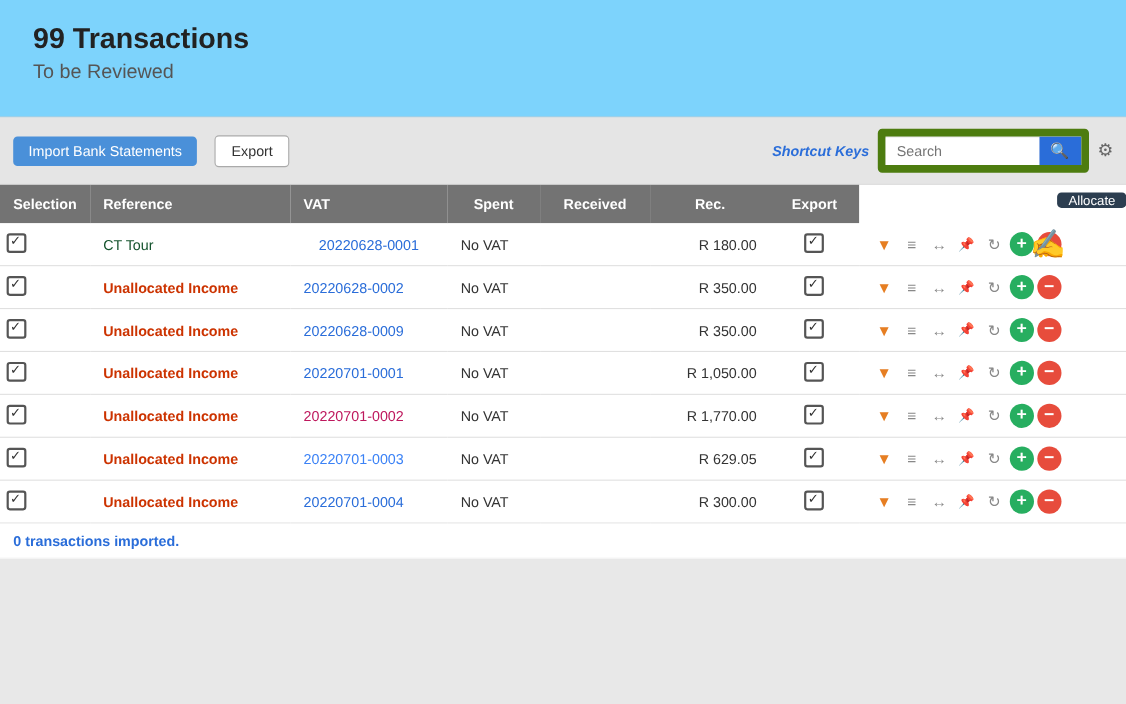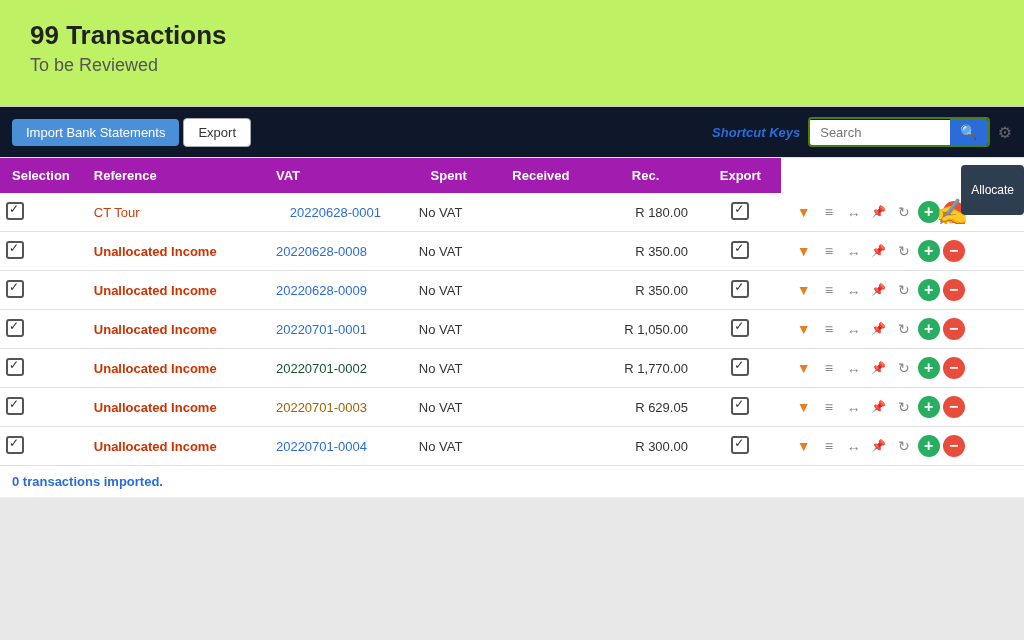--- a/index.html
+++ b/index.html
@@ -1,19 +1,19 @@
 <!DOCTYPE html>
 <html><head>
   <meta charset="utf-8">
   <style>
     * { box-sizing: border-box; margin: 0; padding: 0; }
     body { font-family: Arial, sans-serif; background: #e8e8e8; font-size: 13px; }
 
     .top-section {
-      background: #bef264;
+      background: #7dd3fc;
       padding: 20px 30px 30px 30px;
       border-bottom: 1px solid #ccc;
     }
     .top-section h1 {
       font-size: 26px;
       font-weight: bold;
       color: #222;
     }
     .top-section .subtitle {
       color: #555;
@@ -23,23 +23,23 @@
 
     .main-section {
       background: #fff;
       padding: 0;
     }
 
     .toolbar {
       display: flex;
       align-items: center;
       padding: 10px 12px;
-      background: #0f172a;
+      background: #e5e5e5;
       border-bottom: 1px solid #ddd;
-      gap: 4px;
+      gap: 16px;
     }
     .btn-import {
       background: #4a90d9;
       color: #fff;
       border: none;
       padding: 6px 14px;
       border-radius: 4px;
       font-size: 13px;
       cursor: pointer;
     }
@@ -60,21 +60,21 @@
     }
     .shortcut-keys-label {
       color: #2a6dd9;
       font-weight: bold;
       font-size: 13px;
       font-style: italic;
     }
     .search-box {
       display: flex;
       align-items: center;
-      border: 2px solid #4d7c0f;
+      border: 7px solid #4d7c0f;
       border-radius: 4px;
       overflow: hidden;
     }
     .search-box input {
       border: none;
       outline: none;
       padding: 5px 10px;
       font-size: 13px;
       width: 140px;
     }
@@ -90,21 +90,21 @@
       font-size: 16px;
       color: #666;
       cursor: pointer;
     }
 
     table {
       width: 100%;
       border-collapse: collapse;
     }
     thead tr {
-      background: #a21caf;
+      background: #737373;
       color: #fff;
     }
     thead th {
       padding: 10px 12px;
       text-align: left;
       font-size: 13px;
       font-weight: 600;
     }
     thead th.center { text-align: center; }
 
@@ -201,21 +201,21 @@
       font-size: 16px;
       font-weight: bold;
       cursor: pointer;
       border: none;
     }
 
     .allocate-tooltip {
       position: absolute;
       background: #2c3e50;
       color: #fff;
-      padding: 18px 10px;
+      padding: 0 10px;
       border-radius: 4px;
       font-size: 12px;
       white-space: nowrap;
       top: -28px;
       right: 0;
     }
     .actions-cell {
       position: relative;
     }
 
@@ -259,21 +259,21 @@
         <th>VAT</th>
         <th class="center">Spent</th>
         <th class="center">Received</th>
         <th class="center">Rec.</th>
         <th class="center">Export</th>
       </tr>
     </thead>
     <tbody id="table-body">
     <tr>
           <td class="td-selection"><div class="checkbox-cell checked"></div></td>
-          <td style="cursor: pointer; color: #c2410c;">CT Tour</td>
+          <td style="cursor: pointer; color: #14532d;">CT Tour</td>
           <td style="color: rgb(42, 109, 217); cursor: pointer; text-align: center;">20220628-0001</td>
           <td>No VAT</td>
           <td class="td-amount"></td>
           <td class="td-amount">R 180.00</td>
           <td style="text-align: center;"><div class="checkbox-cell checked" style="display: inline-block; position: relative;"></div></td>
           <td class="actions-cell" style="position: relative;">
             <div class="td-actions">
               <span class="action-icon orange">▼</span>
               <span class="action-icon gray">≡</span>
               <span class="action-icon gray">↔</span>
@@ -282,21 +282,21 @@
               <button class="btn-circle-green">+</button>
               <button class="btn-circle-red">−</button>
             </div>
             <div class="allocate-tooltip">Allocate</div>
             <span class="cursor-hand" style="font-size: 26px; position: absolute; right: 55px; top: 4px; z-index: 20;">✍</span>
           </td>
         </tr>
         <tr>
           <td class="td-selection"><div class="checkbox-cell checked"></div></td>
           <td style="cursor: pointer; color: rgb(204, 51, 0); font-weight: bold;">Unallocated Income</td>
-          <td style="color: rgb(42, 109, 217); cursor: pointer;">20220628-0008</td>
+          <td style="color: rgb(42, 109, 217); cursor: pointer;">20220628-0002</td>
           <td>No VAT</td>
           <td class="td-amount"></td>
           <td class="td-amount">R 350.00</td>
           <td style="text-align: center;"><div class="checkbox-cell checked" style="display: inline-block; position: relative;"></div></td>
           <td class="actions-cell" style="position: relative;">
             <div class="td-actions">
               <span class="action-icon orange">▼</span>
               <span class="action-icon gray">≡</span>
               <span class="action-icon gray">↔</span>
               <span class="action-icon gray" style="font-size: 12px;">📌</span>
@@ -342,41 +342,41 @@
               <span class="action-icon gray" style="font-size: 12px;">📌</span>
               <span class="action-icon gray">↻</span>
               <button class="btn-circle-green">+</button>
               <button class="btn-circle-red">−</button>
             </div>
           </td>
         </tr>
         <tr>
           <td class="td-selection"><div class="checkbox-cell checked"></div></td>
           <td style="cursor: pointer; color: rgb(204, 51, 0); font-weight: bold;">Unallocated Income</td>
-          <td style="color: #14532d; cursor: pointer;">20220701-0002</td>
+          <td style="color: #be185d; cursor: pointer;">20220701-0002</td>
           <td>No VAT</td>
           <td class="td-amount"></td>
           <td class="td-amount">R 1,770.00</td>
           <td style="text-align: center;"><div class="checkbox-cell checked" style="display: inline-block; position: relative;"></div></td>
           <td class="actions-cell" style="position: relative;">
             <div class="td-actions">
               <span class="action-icon orange">▼</span>
               <span class="action-icon gray">≡</span>
               <span class="action-icon gray">↔</span>
               <span class="action-icon gray" style="font-size: 12px;">📌</span>
               <span class="action-icon gray">↻</span>
               <button class="btn-circle-green">+</button>
               <button class="btn-circle-red">−</button>
             </div>
           </td>
         </tr>
         <tr>
           <td class="td-selection"><div class="checkbox-cell checked"></div></td>
           <td style="cursor: pointer; color: rgb(204, 51, 0); font-weight: bold;">Unallocated Income</td>
-          <td style="color: #a16207; cursor: pointer; margin-top: 20px;">20220701-0003</td>
+          <td style="color: #3b82f6; cursor: pointer; margin-top: 20px;">20220701-0003</td>
           <td>No VAT</td>
           <td class="td-amount"></td>
           <td class="td-amount">R 629.05</td>
           <td style="text-align: center;"><div class="checkbox-cell checked" style="display: inline-block; position: relative;"></div></td>
           <td class="actions-cell" style="position: relative;">
             <div class="td-actions">
               <span class="action-icon orange">▼</span>
               <span class="action-icon gray">≡</span>
               <span class="action-icon gray">↔</span>
               <span class="action-icon gray" style="font-size: 12px;">📌</span>

